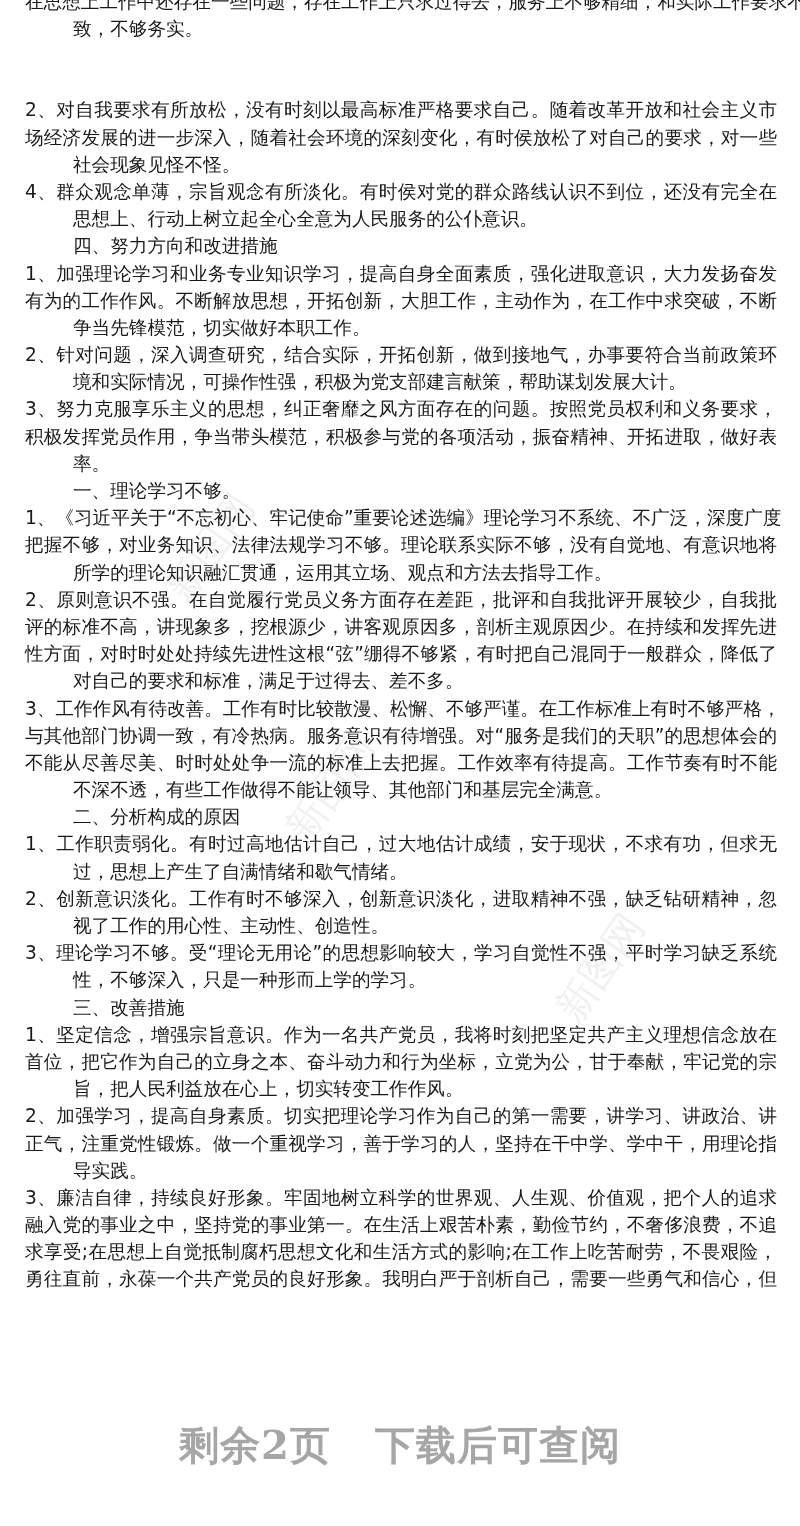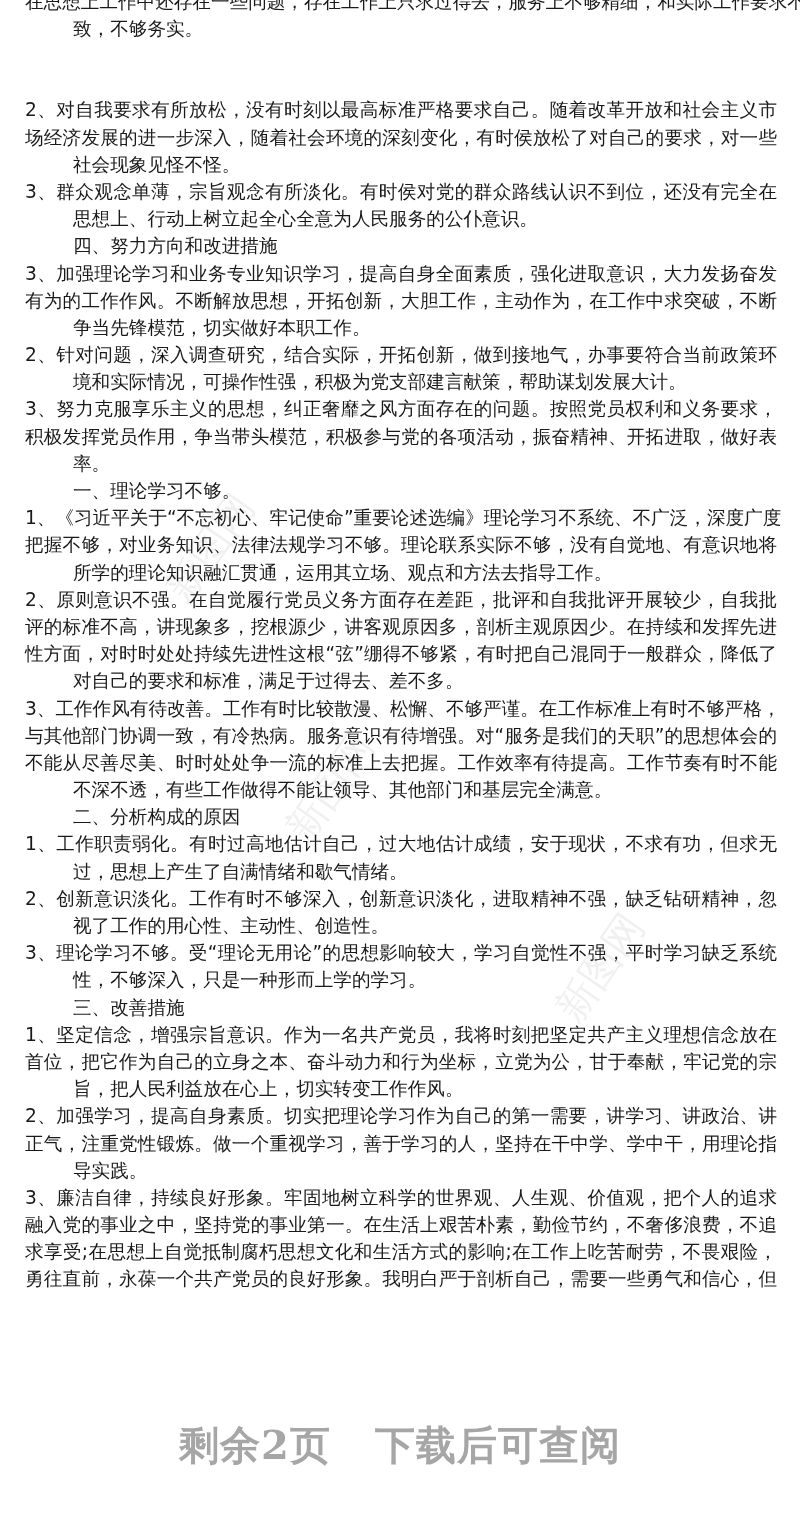--- a/index.html
+++ b/index.html
@@ -72,28 +72,28 @@
       <span class="line">在思想上工作中还存在一些问题，存在工作上只求过得去，服务上不够精细，和实际工作要求不协调一</span>
       <span class="line last">致，不够务实。</span>
     </div>
     <div class="gap"></div>
     <div>
       <span class="line">2、对自我要求有所放松，没有时刻以最高标准严格要求自己。随着改革开放和社会主义市</span>
       <span class="line">场经济发展的进一步深入，随着社会环境的深刻变化，有时侯放松了对自己的要求，对一些</span>
       <span class="line last">社会现象见怪不怪。</span>
     </div>
     <div>
-      <span class="line">3、群众观念单薄，宗旨观念有所淡化。有时侯对党的群众路线认识不到位，还没有完全在</span>
+      <span class="line">4、群众观念单薄，宗旨观念有所淡化。有时侯对党的群众路线认识不到位，还没有完全在</span>
       <span class="line last">思想上、行动上树立起全心全意为人民服务的公仆意识。</span>
     </div>
     <div>
       <span class="line last">四、努力方向和改进措施</span>
     </div>
     <div>
-      <span class="line">3、加强理论学习和业务专业知识学习，提高自身全面素质，强化进取意识，大力发扬奋发</span>
+      <span class="line">1、加强理论学习和业务专业知识学习，提高自身全面素质，强化进取意识，大力发扬奋发</span>
       <span class="line">有为的工作作风。不断解放思想，开拓创新，大胆工作，主动作为，在工作中求突破，不断</span>
       <span class="line last">争当先锋模范，切实做好本职工作。</span>
     </div>
     <div>
       <span class="line">2、针对问题，深入调查研究，结合实际，开拓创新，做到接地气，办事要符合当前政策环</span>
       <span class="line last">境和实际情况，可操作性强，积极为党支部建言献策，帮助谋划发展大计。</span>
     </div>
     <div>
       <span class="line">3、努力克服享乐主义的思想，纠正奢靡之风方面存在的问题。按照党员权利和义务要求，</span>
       <span class="line">积极发挥党员作用，争当带头模范，积极参与党的各项活动，振奋精神、开拓进取，做好表</span>

